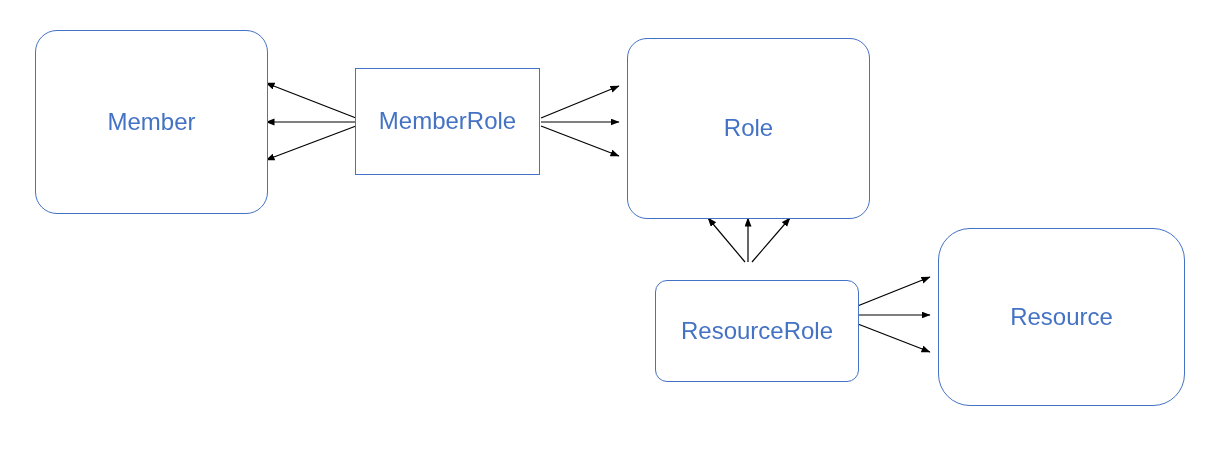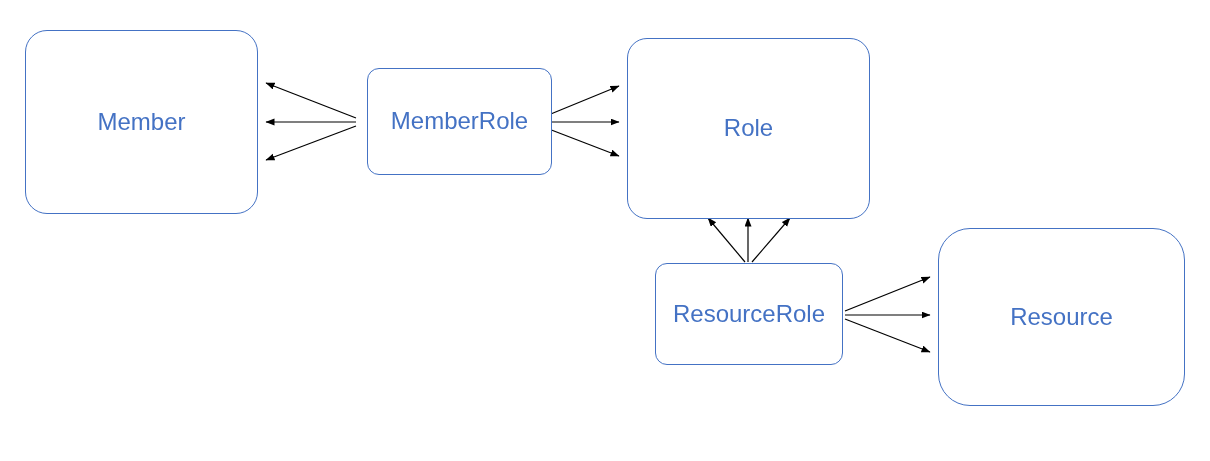--- a/index.html
+++ b/index.html
@@ -31,24 +31,24 @@
     display: flex;
     align-items: center;
     justify-content: center;
   }
   .node .label {
     color: #4472C4;
     font-size: 24px;
     line-height: 1.2;
     white-space: nowrap;
   }
-  .node-member       { left: 25px;  top: 30px;  width: 233px; height: 184px; border-radius: 22px; text-align: center; }
-  .node-memberrole   { left: 367px; top: 68px;  width: 185px; height: 107px; border-radius: 12px; }
+  .node-member       { left: 35px;  top: 30px;  width: 233px; height: 184px; border-radius: 22px; text-align: center; }
+  .node-memberrole   { left: 355px; top: 68px;  width: 185px; height: 107px; border-radius: 0; }
   .node-role         { left: 627px; top: 38px;  width: 243px; height: 181px; border-radius: 20px; }
-  .node-resourcerole { left: 655px; top: 263px; width: 188px; height: 102px; border-radius: 12px; }
+  .node-resourcerole { left: 655px; top: 280px; width: 204px; height: 102px; border-radius: 12px; }
   .node-resource     { left: 938px; top: 228px; width: 247px; height: 178px; border-radius: 32px; }
 </style>
 </head>
 <body>
 
 <div class="diagram">
 
   <svg class="arrows-layer" width="1210" height="461" viewBox="0 0 1210 461" xmlns="http://www.w3.org/2000/svg">
     <defs>
       <marker id="arrowhead" markerWidth="10" markerHeight="8" refX="8.5" refY="3.5" orient="auto" markerUnits="userSpaceOnUse">

